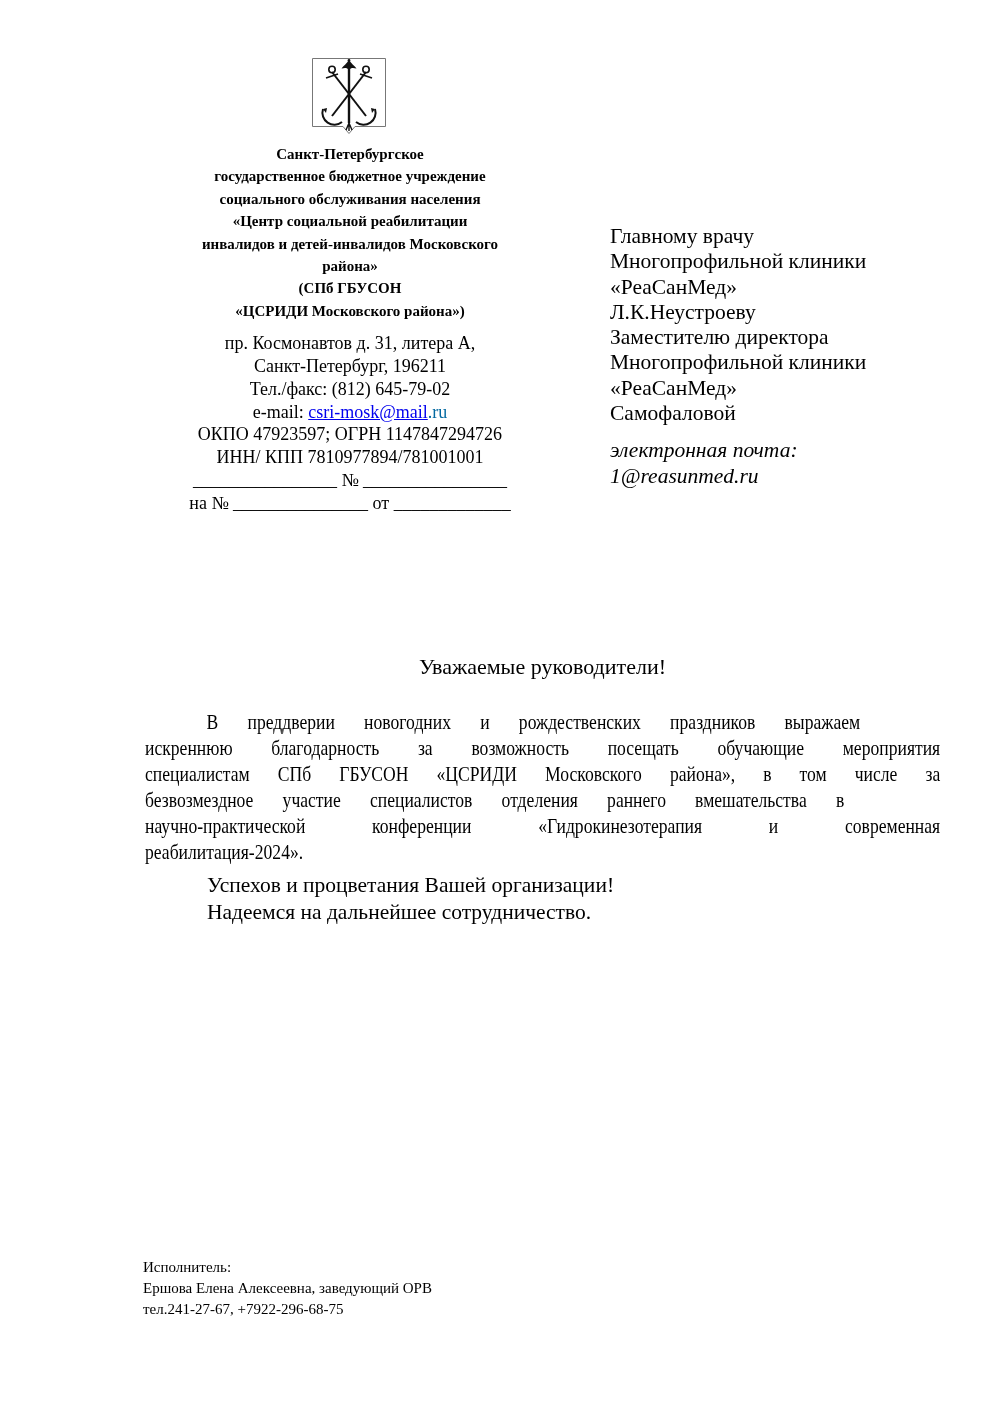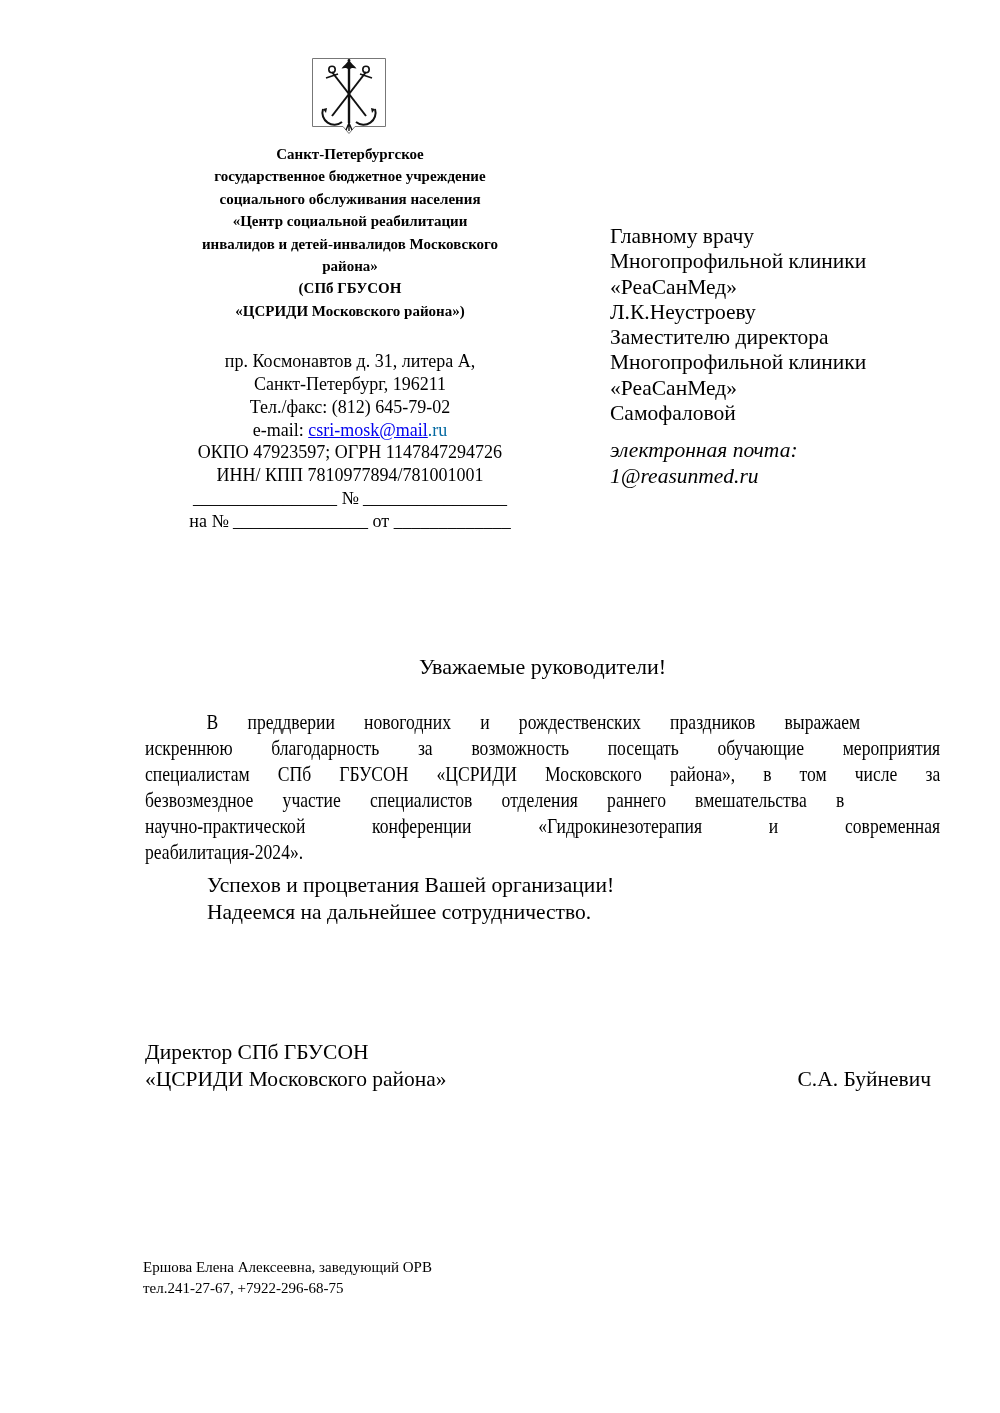--- a/index.html
+++ b/index.html
@@ -8,21 +8,21 @@
     background:#ffffff; color:#000000;
     font-family:"Liberation Serif","DejaVu Serif",serif;
     overflow:hidden;
   }
 
   
   .left-col { position:absolute; left:120px; top:57px; width:460px; text-align:center; }
   .logo-wrap { width:78px; margin:0 auto; }
   .logo-svg { display:block; width:76px; height:78px; }
   .org-name { margin-top:8px; font-weight:bold; font-size:15px; line-height:22.4px; }
-  .org-addr { margin-top:28px; font-size:18px; line-height:22.8px; }
+  .org-addr { margin-top:10px; font-size:18px; line-height:22.8px; }
   .u { }
   .blue { color:#0369a1; }
   a.email-link { color:#0000EE; text-decoration:underline; cursor:pointer; }
 
   
   .recipient { position:absolute; left:610px; top:224px; width:350px; font-size:21.5px; line-height:25.3px; }
   .recipient-email { margin-top:12px;font-style:italic; }
 
   
   .salutation { position:absolute; left:145px; top:654px; width:795px; text-align:center; font-size:22px; line-height:26px; }
@@ -129,26 +129,20 @@
     <div class="bline b4">безвозмездное участие специалистов отделения раннего вмешательства в</div>
     <div class="bline">научно-практической конференции «Гидрокинезотерапия и современная</div>
     <div class="bline last">реабилитация-2024».</div>
   </div>
 
   <div class="closing-block">
     <div class="closing-line">Успехов и процветания Вашей организации!</div>
     <div class="closing-line">Надеемся на дальнейшее сотрудничество.</div>
   </div>
 
-  <div class="sig-block">
-    <div>Директор СПб ГБУСОН</div>
-    <div class="sig-row">
-      <span>«ЦСРИДИ Московского района»</span>
-      <span>С.А. Буйневич</span>
-    </div>
-  </div>
 
   <div class="footer">
+    <div>Исполнитель:</div>
     <div>Ершова Елена Алексеевна, заведующий ОРВ</div>
     <div>тел.241-27-67, +7922-296-68-75</div>
   </div>
 
 </div>
 
 </body></html>

